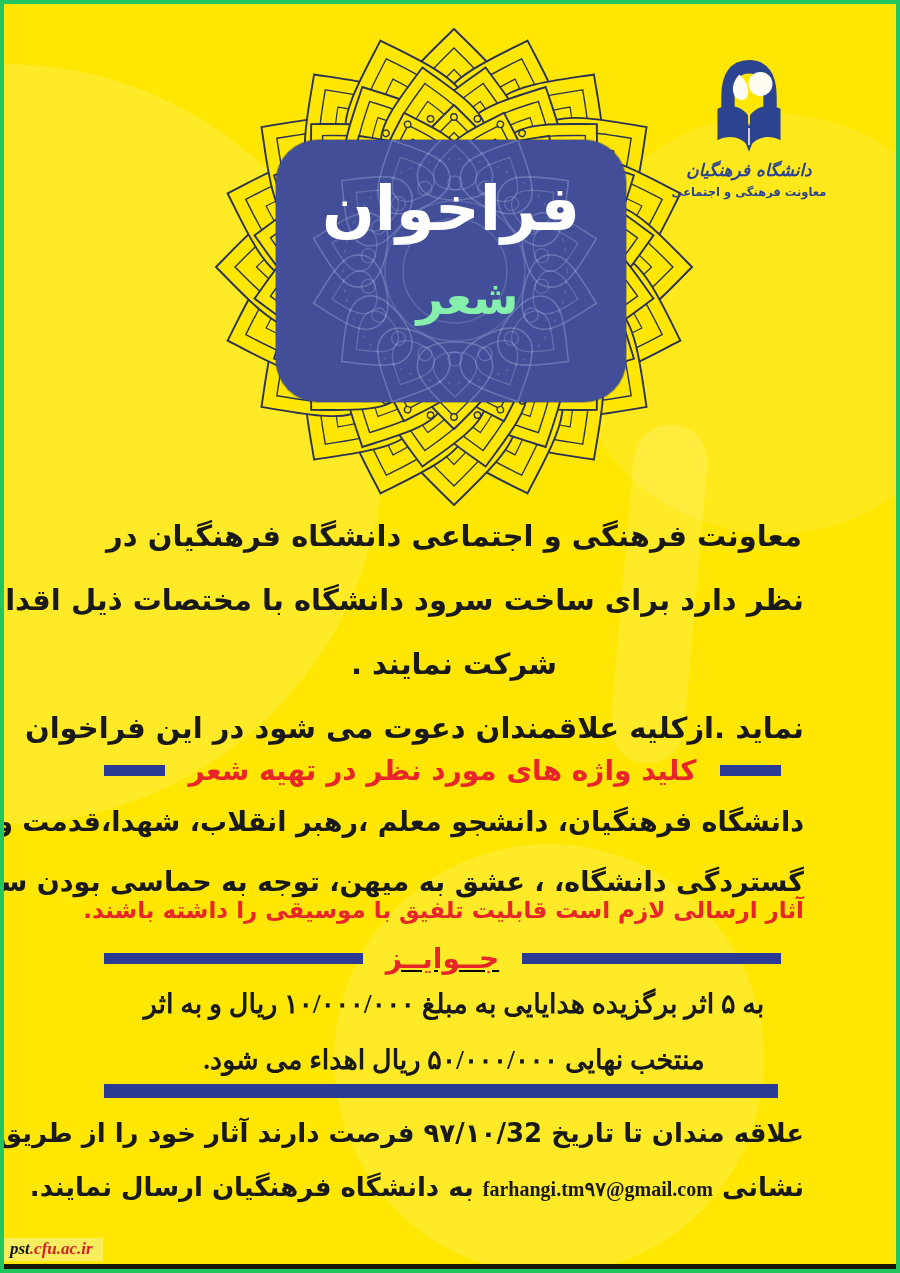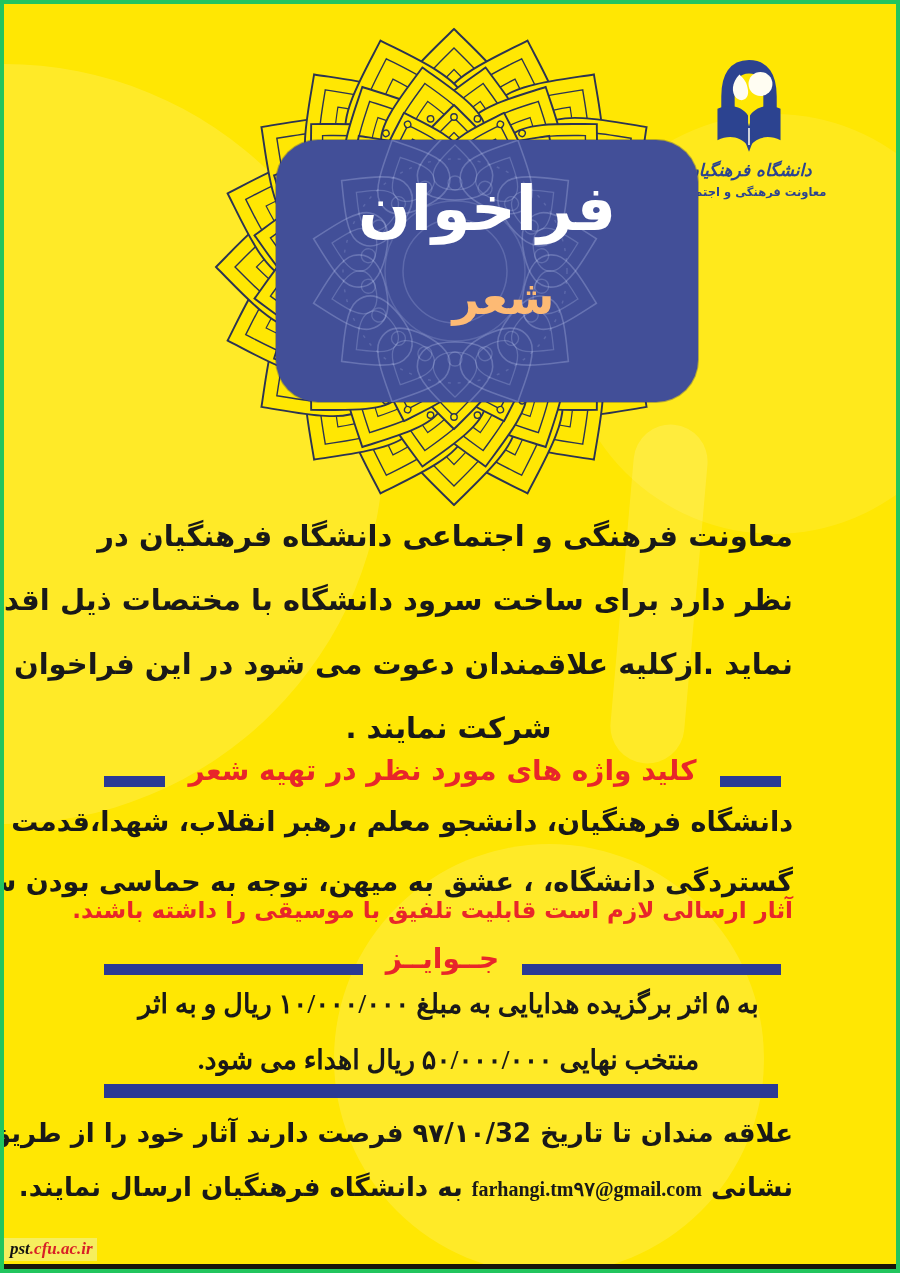--- a/index.html
+++ b/index.html
@@ -16,56 +16,56 @@
   .ghost.g3{width:430px;height:430px;border-radius:50%;left:330px;top:840px;}
   .ghost.g4{width:420px;height:420px;border-radius:50%;left:560px;top:110px;background:rgba(255,255,255,0.10);}
 
   .mandala{position:absolute; left:210px; top:23px; z-index:2;}
 
   .logo-block{position:absolute; top:50px; right:52px; width:190px; text-align:center; z-index:3; color:#2c4390;}
   .logo-block .uni-name{font-size:17px; font-weight:bold; font-style:italic; margin-top:2px; letter-spacing:0;}
   .logo-block .dept-name{font-size:11.5px; font-weight:bold; margin-top:5px;}
 
   .title-box{
-    position:absolute; left:272px; top:136px; width:422px; height:262px; z-index:4;
+    position:absolute; left:272px; top:136px; width:350px; height:262px; z-index:4;
     background:#424f98; border-radius:42px; text-align:center; overflow:hidden;
     box-shadow:0 0 0 1px rgba(40,50,110,0.35);
   }
   .title-box svg.pattern{position:absolute; left:0; top:0;}
   .t-call{position:relative; color:#ffffff; font-size:62px; font-weight:bold; line-height:118px; margin-top:10px; white-space:nowrap;}
-  .t-poetry{position:relative; color:#fdba74; font-size:47px; font-weight:bold; line-height:60px; white-space:nowrap;padding-left:33px;}
+  .t-poetry{position:relative; color:#86efac; font-size:47px; font-weight:bold; line-height:60px; white-space:nowrap;padding-left:33px;}
   .t-subtitle{position:relative; color:#ffffff; font-size:29px; font-weight:bold; line-height:54px; white-space:nowrap;}
 
-  .txt-section{position:absolute; left:100px; right:103px; text-align:center; z-index:5; color:#191919;}
+  .txt-section{position:absolute; left:100px; right:92px; text-align:center; z-index:5; color:#191919;}
   .intro{top:500px;}
   .intro .line{font-size:29px; font-weight:bold; line-height:64px; white-space:nowrap;}
 
-  .sec-head{position:absolute; left:100px; right:115px; display:flex; align-items:flex-end; gap:23px; z-index:5;}
+  .sec-head{position:absolute; left:100px; right:115px; display:flex; align-items:center; gap:23px; z-index:5;}
   .sec-head .bar{flex:1; height:11px; background:#2b3a94;}
   .sec-head .txt{color:#e8262a; font-weight:bold; font-size:28px; white-space:nowrap;}
   .head-keywords{top:750px;}
-  .head-prizes{top:938px;}
+  .head-prizes{top:938px;text-decoration:underline;}
 
   .keywords{top:788px;}
   .keywords .line{font-size:27px; font-weight:bold; line-height:60px; white-space:nowrap;}
   .note{top:888px;}
   .note .line{color:#e8262a; font-size:23px; font-weight:bold; line-height:36px; white-space:nowrap;}
 
   .prizes{top:972px;}
   .prizes .line{font-size:27px; font-weight:bold; line-height:56px; white-space:nowrap;font-family:Liberation Serif, serif;}
 
   .divider{position:absolute; left:100px; right:118px; top:1080px; height:14px; background:#2b3a94; z-index:5;}
 
   .submission{top:1102px;}
   .submission .line{font-size:26px; font-weight:bold; line-height:54px; white-space:nowrap;}
   .email{font-family:"Liberation Serif", serif; font-size:20px; font-weight:bold; unicode-bidi:isolate;}
 
   .watermark{
     position:absolute; left:0; bottom:8px; z-index:6; background:#f6ee5e;
-    padding:1px 4px 2px 6px; font-family:"Liberation Serif", serif;
+    padding:1px 10px 2px 6px; font-family:"Liberation Serif", serif;
     font-style:italic; font-weight:bold; font-size:17px; color:#111;
   }
   .watermark .red{color:#d81f26;}
   .bottom-edge{position:absolute; left:-4px; right:-4px; bottom:-4px; height:9px; background:#17150a; z-index:7;}
 </style>
 </head>
 <body>
 
 <div class="poster" dir="rtl">
 
@@ -246,22 +246,22 @@
           </g>
       </g>
     </svg>
     <div class="t-call">فراخوان</div>
     <div class="t-poetry">شعر</div>
   </div>
 
   <div class="txt-section intro">
     <div class="line">معاونت فرهنگی و اجتماعی دانشگاه فرهنگیان در</div>
     <div class="line">نظر دارد برای ساخت سرود دانشگاه با مختصات ذیل اقدام</div>
+    <div class="line">شرکت نمایند .</div>
     <div class="line">نماید .ازکلیه علاقمندان دعوت می شود در این فراخوان</div>
-    <div class="line">شرکت نمایند .</div>
   </div>
 
   <div class="sec-head head-keywords">
     <span class="bar"></span>
     <span class="txt">کلید واژه های مورد نظر در تهیه شعر</span>
     <span class="bar"></span>
   </div>
 
   <div class="txt-section keywords">
     <div class="line">دانشگاه فرهنگیان، دانشجو معلم ،رهبر انقلاب، شهدا،قدمت و</div>

